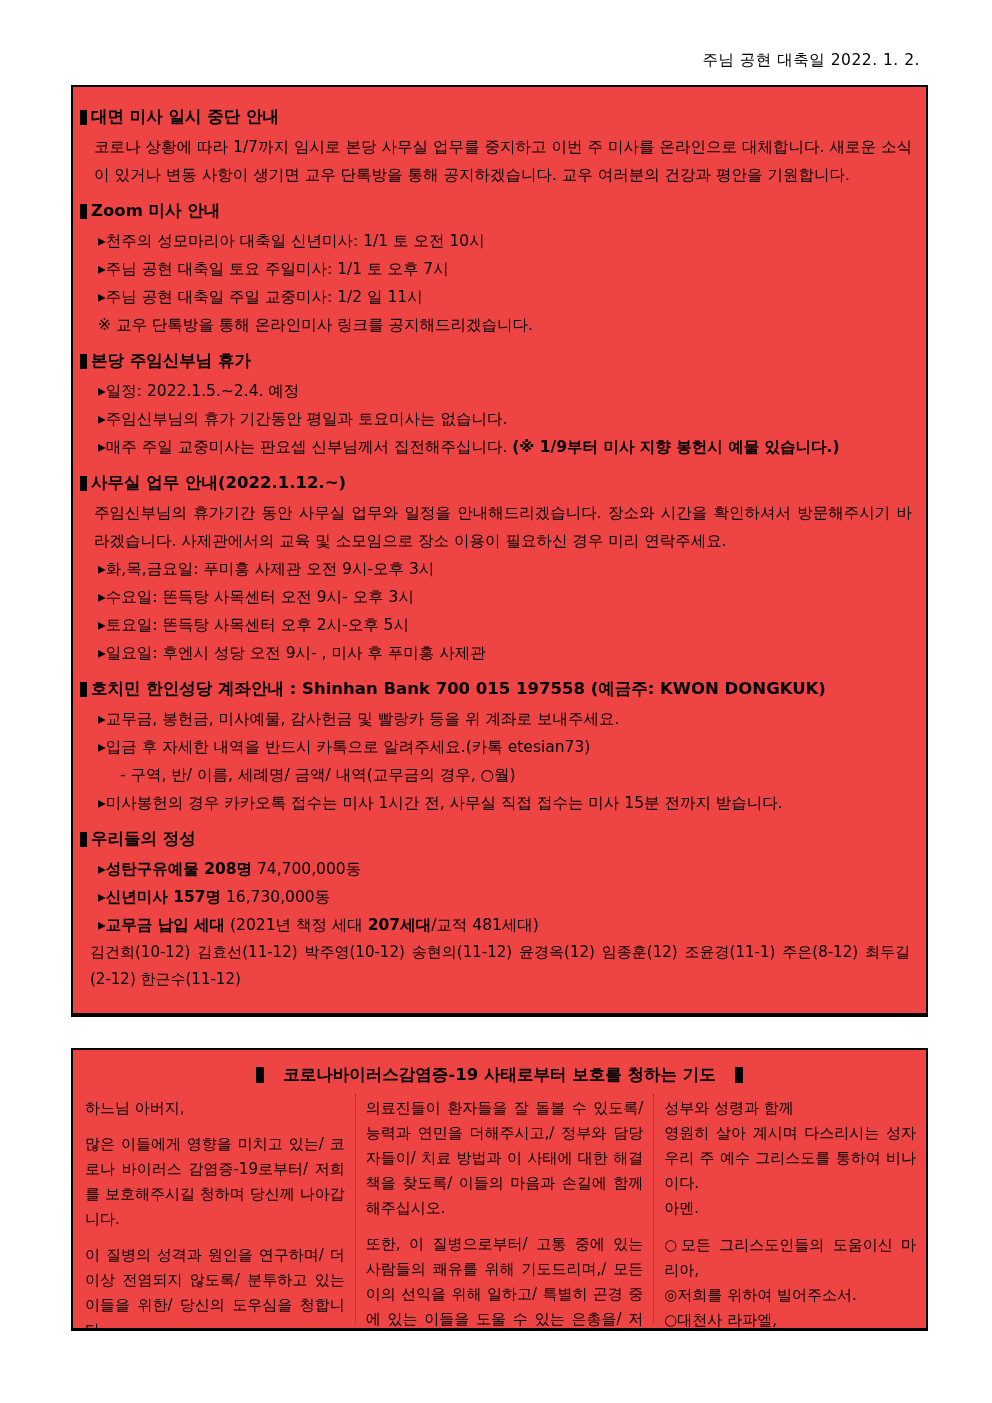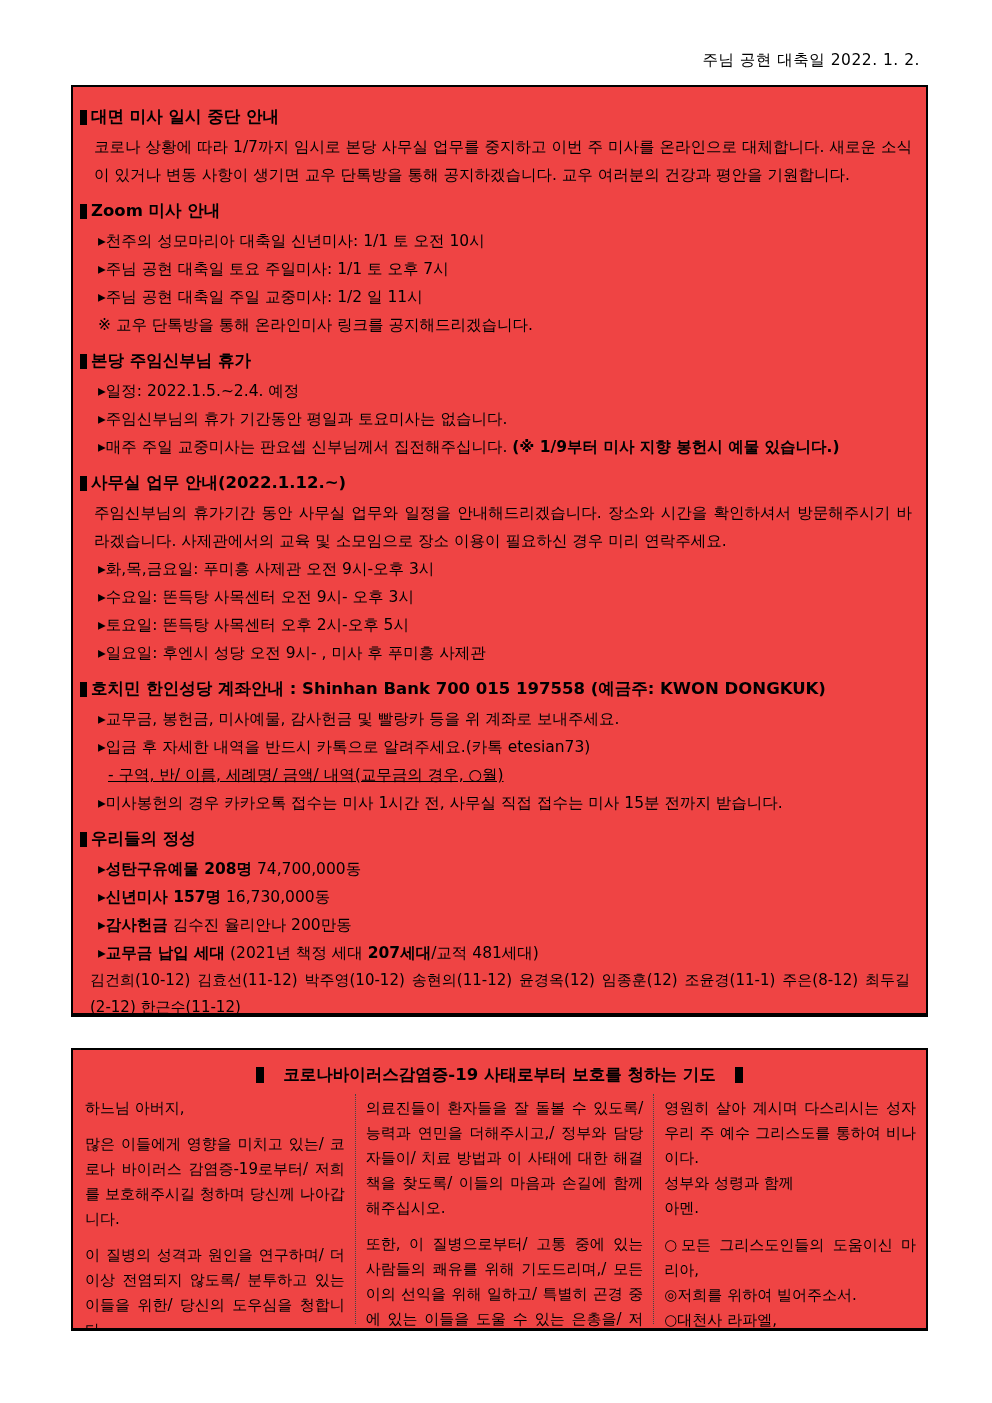--- a/index.html
+++ b/index.html
@@ -21,21 +21,21 @@
   section{margin:0;}
   .sh{
     display:flex;align-items:center;
     font-size:16.5px;font-weight:bold;line-height:22px;
     margin:11px 0 5px 0;
   }
   .mk{display:inline-block;width:7px;height:15px;background:#000;margin-right:4px;flex:0 0 auto;}
   .para{font-size:15.5px;line-height:28px;margin:0 0 0 14px;text-align:justify;}
   .line{font-size:15.5px;line-height:28px;margin:0 0 0 18px;}
   .note{}
-  .dash{margin-left:28px;text-decoration:underline;}
+  .dash{margin-left:40px;}
   .names{font-size:15px;line-height:27px;margin:0 2px 0 10px;text-align:justify;}
   b{font-weight:bold;}
   .prayer{
     top:1048px;height:283px;
     border:2px solid #000;border-bottom-width:3px;
     padding:12px 0 0 0;overflow:hidden;
   }
   .ptitle{
     display:flex;justify-content:center;align-items:center;gap:19px;
     font-size:16.5px;font-weight:bold;line-height:22px;margin:2px 0 8px 0;
@@ -112,21 +112,20 @@
       <div class="line">▸미사봉헌의 경우 카카오톡 접수는 미사 1시간 전, 사무실 직접 접수는 미사 15분 전까지 받습니다.</div>
     </section>
 
     <section>
       <div class="sh">
         <span class="mk"></span>
         <span>우리들의 정성</span>
       </div>
       <div class="line"><b>▸성탄구유예물 208명</b><span> 74,700,000동</span></div>
       <div class="line"><b>▸신년미사 157명</b><span> 16,730,000동</span></div>
-      <div class="line"><b>▸감사헌금</b><span> 김수진 율리안나 200만동</span></div>
       <div class="line"><b>▸교무금 납입 세대</b><span> (2021년 책정 세대 </span><b>207세대</b><span>/교적 481세대)</span></div>
       <p class="names">김건희(10-12) 김효선(11-12) 박주영(10-12) 송현의(11-12) 윤경옥(12) 임종훈(12) 조윤경(11-1) 주은(8-12) 최두길(2-12) 한근수(11-12)</p>
     </section>
 
   </div>
 
   <div class="box prayer">
     <div class="ptitle">
       <span class="pmk"></span>
       <span>코로나바이러스감염증-19 사태로부터 보호를 청하는 기도</span>
@@ -137,22 +136,22 @@
         <p>하느님 아버지,</p>
         <p>많은 이들에게 영향을 미치고 있는/ 코로나 바이러스 감염증-19로부터/ 저희를 보호해주시길 청하며 당신께 나아갑니다.</p>
         <p>이 질병의 성격과 원인을 연구하며/ 더 이상 전염되지 않도록/ 분투하고 있는 이들을 위한/ 당신의 도우심을 청합니다.</p>
       </div>
       <div class="col c2">
         <p>의료진들이 환자들을 잘 돌볼 수 있도록/ 능력과 연민을 더해주시고,/ 정부와 담당자들이/ 치료 방법과 이 사태에 대한 해결책을 찾도록/ 이들의 마음과 손길에 함께 해주십시오.</p>
         <p>또한, 이 질병으로부터/ 고통 중에 있는 사람들의 쾌유를 위해 기도드리며,/ 모든 이의 선익을 위해 일하고/ 특별히 곤경 중에 있는 이들을 도울 수 있는 은총을/ 저희에게 내려주시길 간구합니다.</p>
       </div>
       <div class="col c3">
         <div class="pgroup">
+          <div class="cline">성부와 성령과 함께</div>
           <div class="cline">영원히 살아 계시며 다스리시는 성자 우리 주 예수 그리스도를 통하여 비나이다.</div>
-          <div class="cline">성부와 성령과 함께</div>
           <div class="cline">아멘.</div>
         </div>
         <div class="pgroup">
           <div class="cline">○모든 그리스도인들의 도움이신 마리아,</div>
           <div class="cline">◎저희를 위하여 빌어주소서.</div>
           <div class="cline">○대천사 라파엘,</div>
 
         </div>
       </div>
     </div>

